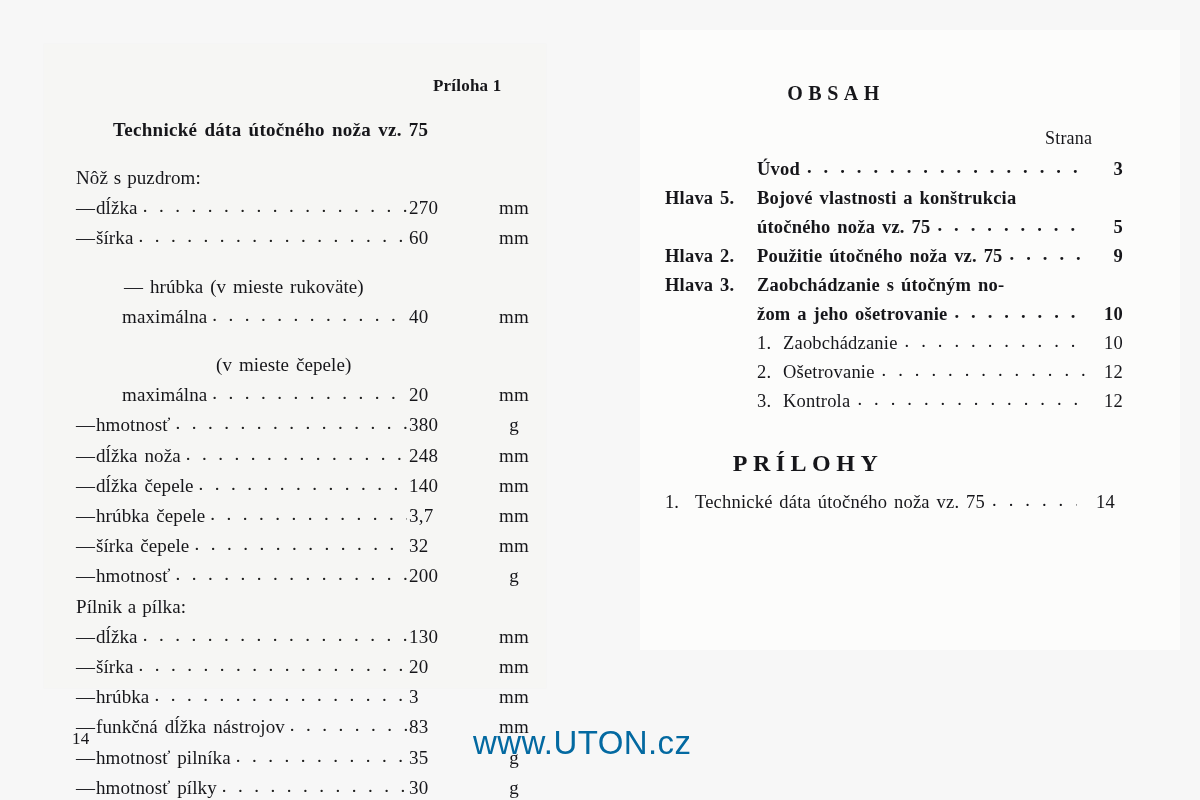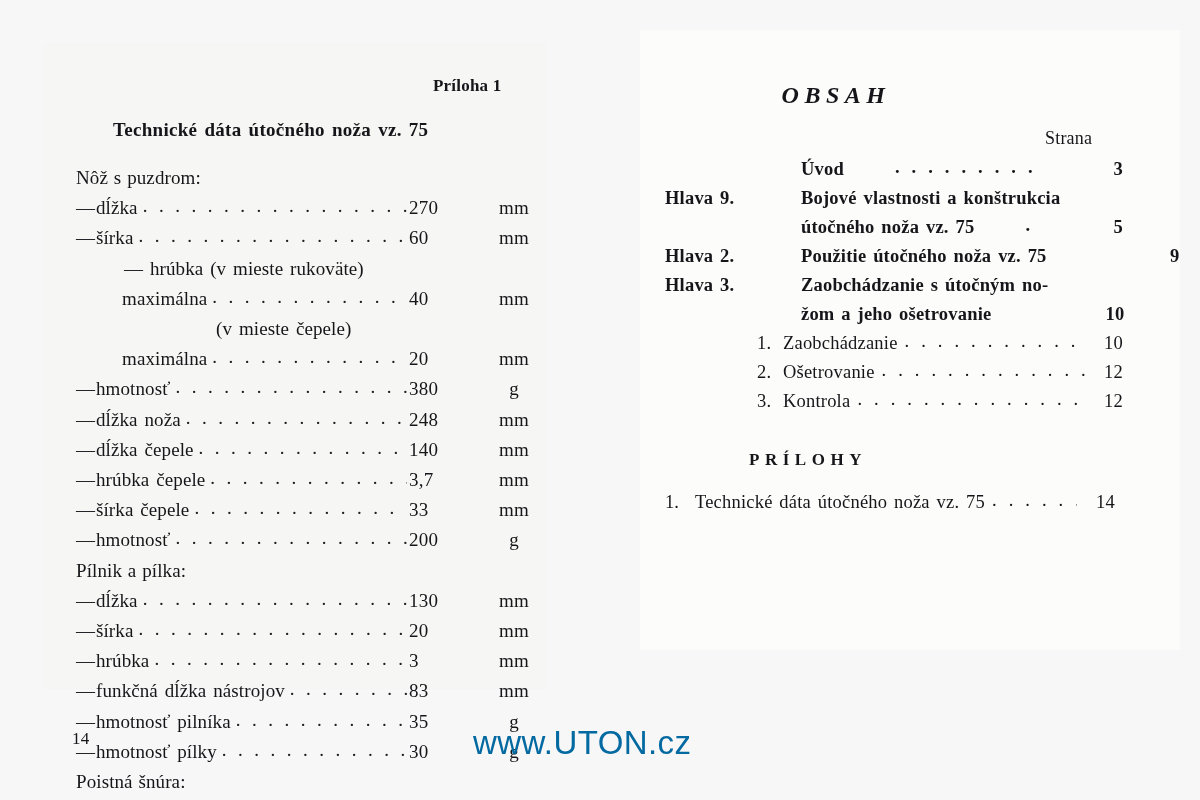--- a/index.html
+++ b/index.html
@@ -116,32 +116,32 @@
     text-align: center;
     padding-left: 9px;
     letter-spacing: 0.2px;
   }
 
   .plain-line {
     padding-left: 48px;
     white-space: nowrap;
     letter-spacing: 0.1px;
     word-spacing: 2px;
+    margin-top: 18px;
   }
   .plain-line.center-ish { padding-left: 140px; }
 
   
   #toc-title {
     left: 836px;
     top: 82px;
-    font-size: 24px;
+    font-size: 20px;
     font-weight: bold;
     letter-spacing: 5.5px;
     transform: translateX(-50%);
-    font-style: italic;
   }
   #toc-strana {
     left: 1045px;
     top: 128px;
     font-size: 18px;
     letter-spacing: 0.2px;
   }
 
   #toc-area {
     left: 665px;
@@ -149,21 +149,21 @@
     width: 458px;
     font-size: 18.5px;
     line-height: 29px;
   }
 
   .trow {
     display: flex;
     align-items: baseline;
     white-space: nowrap;
   }
-  .trow.bold { font-weight: bold; gap: 44px; }
+  .trow.bold { font-weight: bold; }
   .tchap {
     flex: 0 0 92px;
     letter-spacing: 0.2px;
     word-spacing: 2px;
   }
   .tchap.empty { visibility: hidden; }
   .ttext {
     flex: 0 0 auto;
     letter-spacing: 0.2px;
     word-spacing: 2px;
@@ -187,21 +187,21 @@
     padding-left: 92px;
   }
   .tsub .tnum {
     flex: 0 0 26px;
     letter-spacing: 0.2px;
   }
 
   #prilohy-title {
     left: 808px;
     top: 450px;
-    font-size: 17px;
+    font-size: 24px;
     font-weight: bold;
     letter-spacing: 5.5px;
     transform: translateX(-50%);
   }
   #prilohy-area {
     left: 665px;
     top: 492px;
     width: 450px;
     font-size: 18.5px;
   }
@@ -293,21 +293,21 @@
         <span class="sdash">—</span>
         <span class="slabel">hrúbka čepele</span>
         <span class="sleader">........................................</span>
         <span class="sval">3,7</span>
         <span class="sunit">mm</span>
       </div>
       <div class="srow">
         <span class="sdash">—</span>
         <span class="slabel">šírka čepele</span>
         <span class="sleader">........................................</span>
-        <span class="sval">33</span>
+        <span class="sval">32</span>
         <span class="sunit">mm</span>
       </div>
       <div class="srow">
         <span class="sdash">—</span>
         <span class="slabel">hmotnosť</span>
         <span class="sleader">........................................</span>
         <span class="sval">200</span>
         <span class="sunit">g</span>
       </div>
       <div class="grp-head">Pílnik a pílka:</div>
@@ -361,21 +361,21 @@
   <div class="blk" id="toc-strana">Strana</div>
 
   <div class="blk" id="toc-area">
       <div class="trow bold">
         <span class="tchap empty">Hlava X.</span>
         <span class="ttext">Úvod</span>
         <span class="tleader">........................................</span>
         <span class="tpage">3</span>
       </div>
       <div class="trow bold">
-        <span class="tchap">Hlava 9.</span>
+        <span class="tchap">Hlava 5.</span>
         <span class="ttext">Bojové vlastnosti a konštrukcia</span>
       </div>
       <div class="trow bold">
         <span class="tchap empty">Hlava X.</span>
         <span class="ttext">útočného noža vz. 75</span>
         <span class="tleader">........................................</span>
         <span class="tpage">5</span>
       </div>
       <div class="trow bold">
         <span class="tchap">Hlava 2.</span>

